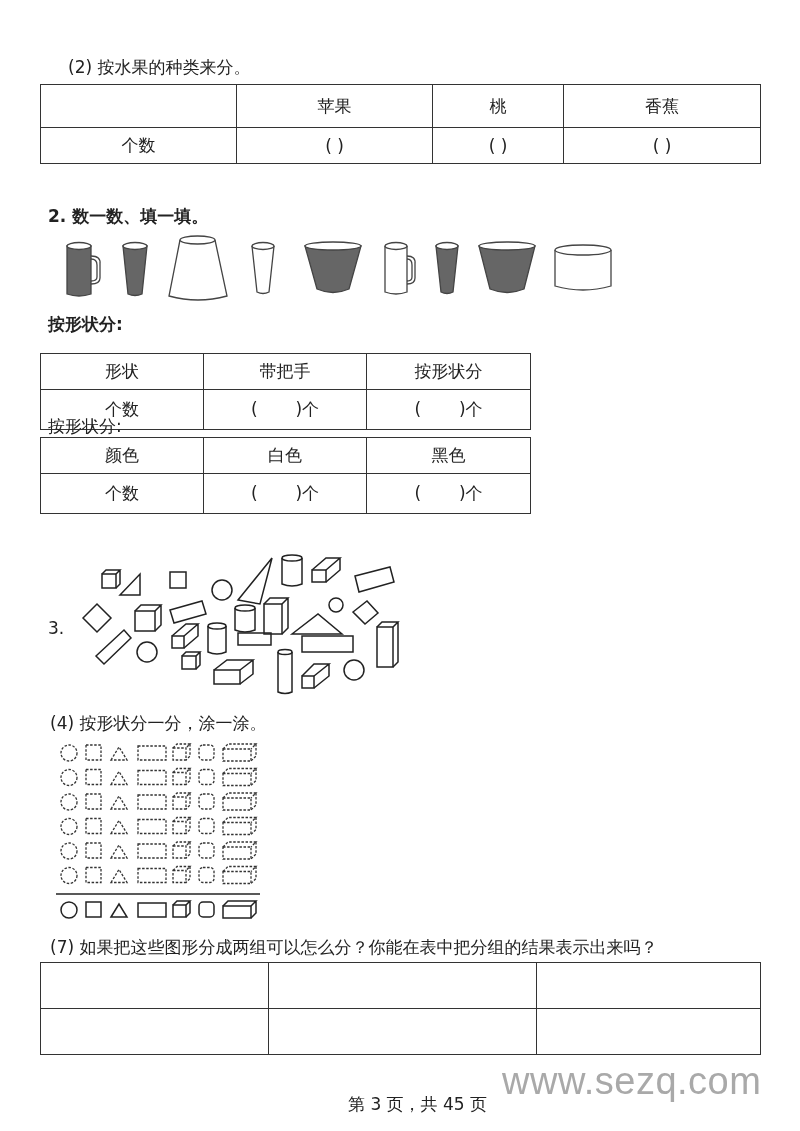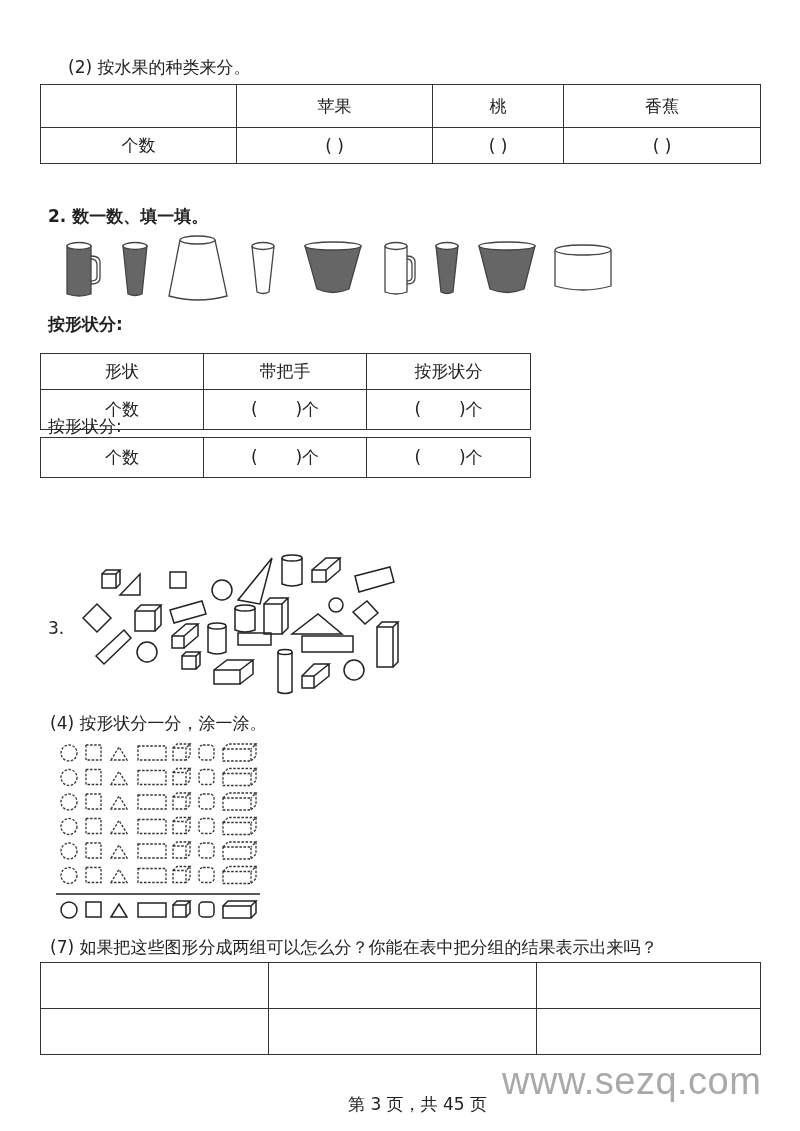--- a/index.html
+++ b/index.html
@@ -117,20 +117,25 @@
   </table>
 
 <div class="abs txt" style="left:48px;top:416px;">按形状分:</div>
 <table class="grid" style="left:40px;top:437px;width:490px;">
   <colgroup>
       <col style="width:163px">
       <col style="width:163px">
       <col style="width:164px">
     </colgroup>
   <tbody>
+      <tr style="height:36px">
+    <td>颜色</td>
+    <td>白色</td>
+    <td>黑色</td>
+  </tr>
   <tr style="height:40px">
     <td>个数</td>
     <td style="white-space:pre">(       )个</td>
     <td style="white-space:pre">(       )个</td>
   </tr>
 </tbody>
   </table>
 
 <div class="abs txt" style="left:48px;top:618px;">3.</div>
 

